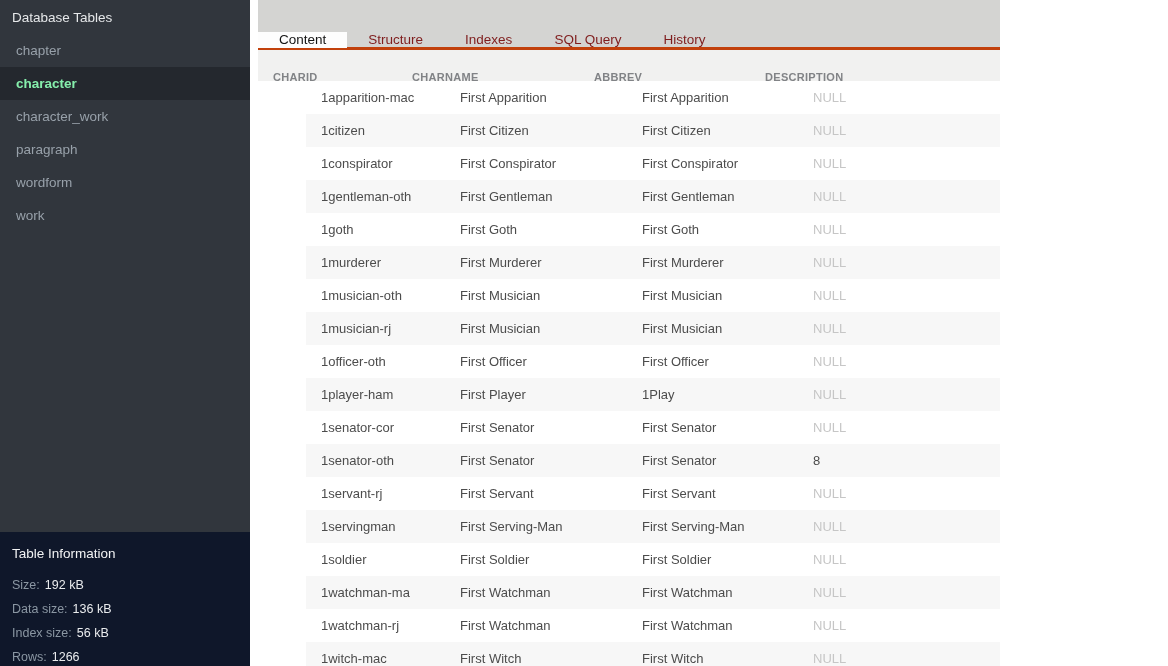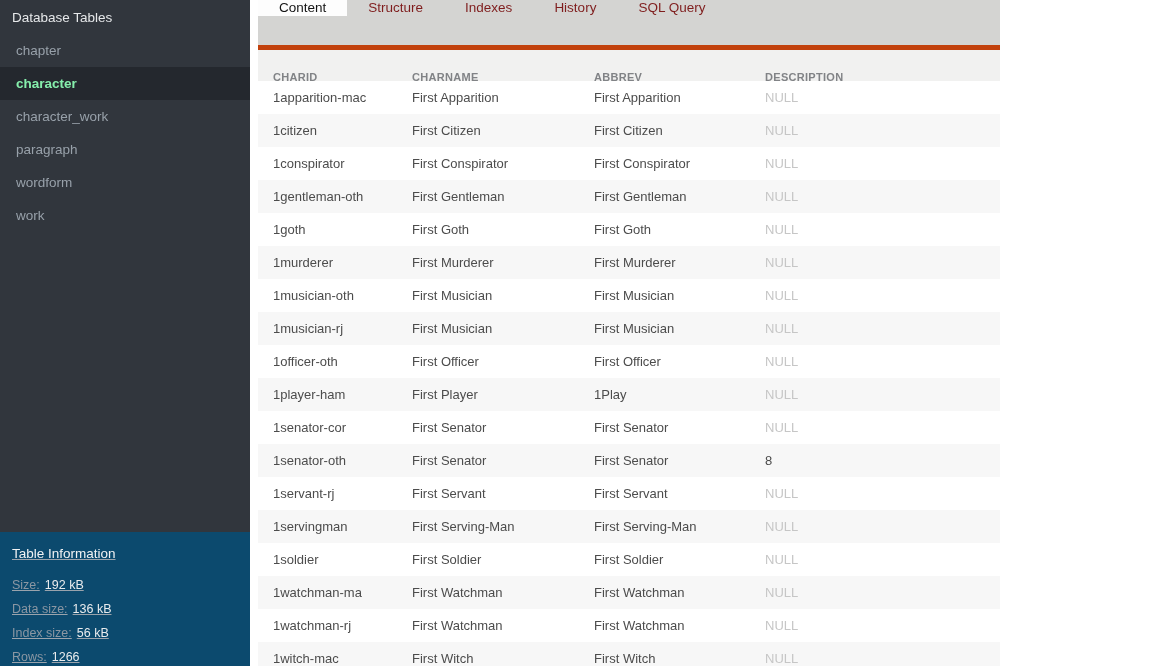--- a/index.html
+++ b/index.html
@@ -20,55 +20,54 @@
   }
   .sidebar-list { display: flex; flex-direction: column; }
   .sidebar-item {
     height: 33px; display: flex; align-items: center;
     padding-left: 16px; font-size: 13.5px; color: #98a1aa; cursor: pointer;
   }
   .sidebar-item.active {
     background: #24282e; color: #86efac; font-weight: bold;
   }
   .sidebar-info {
-    margin-top: auto; background: #0c4a6e; height: 134px;
+    margin-top: auto; background: #0f172a; height: 134px;
     padding: 12px 12px 0 12px;
-    text-decoration: underline;
   }
   .sidebar-info-title { color: #f2f3f4; font-size: 13.5px; margin: 2px 0 12px 0; }
   .info-row { height: 24px; display: flex; align-items: center; font-size: 12.5px; }
   .info-label { color: #8b97a3; margin-right: 5px; }
   .info-value { color: #e9ebed; }
 
   
   .main { flex: 1; display: flex; flex-direction: column; background: #ffffff; min-width: 0; }
 
   .tabbar {
     height: 50px; flex: 0 0 50px; background: #d4d4d2;
-    border-bottom: 5px solid #c2410c;
-    display: flex; align-items: flex-start;
+    border-bottom: 3px solid #c2410c;
+    display: flex; align-items: flex-end;
   }
   .tab {
     padding: 0 21px; display: flex; align-items: center;
     font-size: 13.5px; color: #7f1d1d; cursor: pointer;
   }
   .tab.active {
     background: #fdfdfd; color: #141414;
     margin-bottom: -1px; border-bottom: 1px solid #fdfdfd;
   }
 
   .grid-header {
     height: 31px; flex: 0 0 31px; background: #f1f1f0;
     display: flex; align-items: center;
   }
   .grid-header .cell {
     font-size: 11px; font-weight: bold; color: #818386; letter-spacing: 0.3px; margin-top: 23px;
   }
 
-  .grid-body { flex: 1; overflow: hidden; }
+  .grid-body { flex: 1; overflow: hidden; margin-left: 48px; }
   .grid-row { height: 33px; display: flex; align-items: center; background: #ffffff; }
   .grid-row.stripe { background: #f7f7f7; }
 
   .cell { padding-left: 15px; overflow: hidden; white-space: nowrap; text-overflow: ellipsis; }
   .col-charid      { width: 139px; flex: 0 0 139px; }
   .col-charname    { width: 182px; flex: 0 0 182px; }
   .col-abbrev      { width: 171px; flex: 0 0 171px; }
   .col-description { width: 293px; flex: 0 0 293px; }
   .col-speechcount { flex: 1; }
 
@@ -141,25 +140,25 @@
 
   <div class="tab">
     <span>Structure</span>
   </div>
 
   <div class="tab">
     <span>Indexes</span>
   </div>
 
   <div class="tab">
+    <span>SQL Query</span>
+  </div>
+
+  <div class="tab">
     <span>History</span>
-  </div>
-
-  <div class="tab">
-    <span>SQL Query</span>
   </div>
 </div>
     <div class="grid-header" id="grid-header">
         <div class="cell col-charid">CHARID</div>
         <div class="cell col-charname">CHARNAME</div>
         <div class="cell col-abbrev">ABBREV</div>
         <div class="cell col-description">DESCRIPTION</div>
         <div class="cell col-speechcount">SPEECHCOUNT</div>
       </div>
     <div class="grid-body" id="grid-body">

